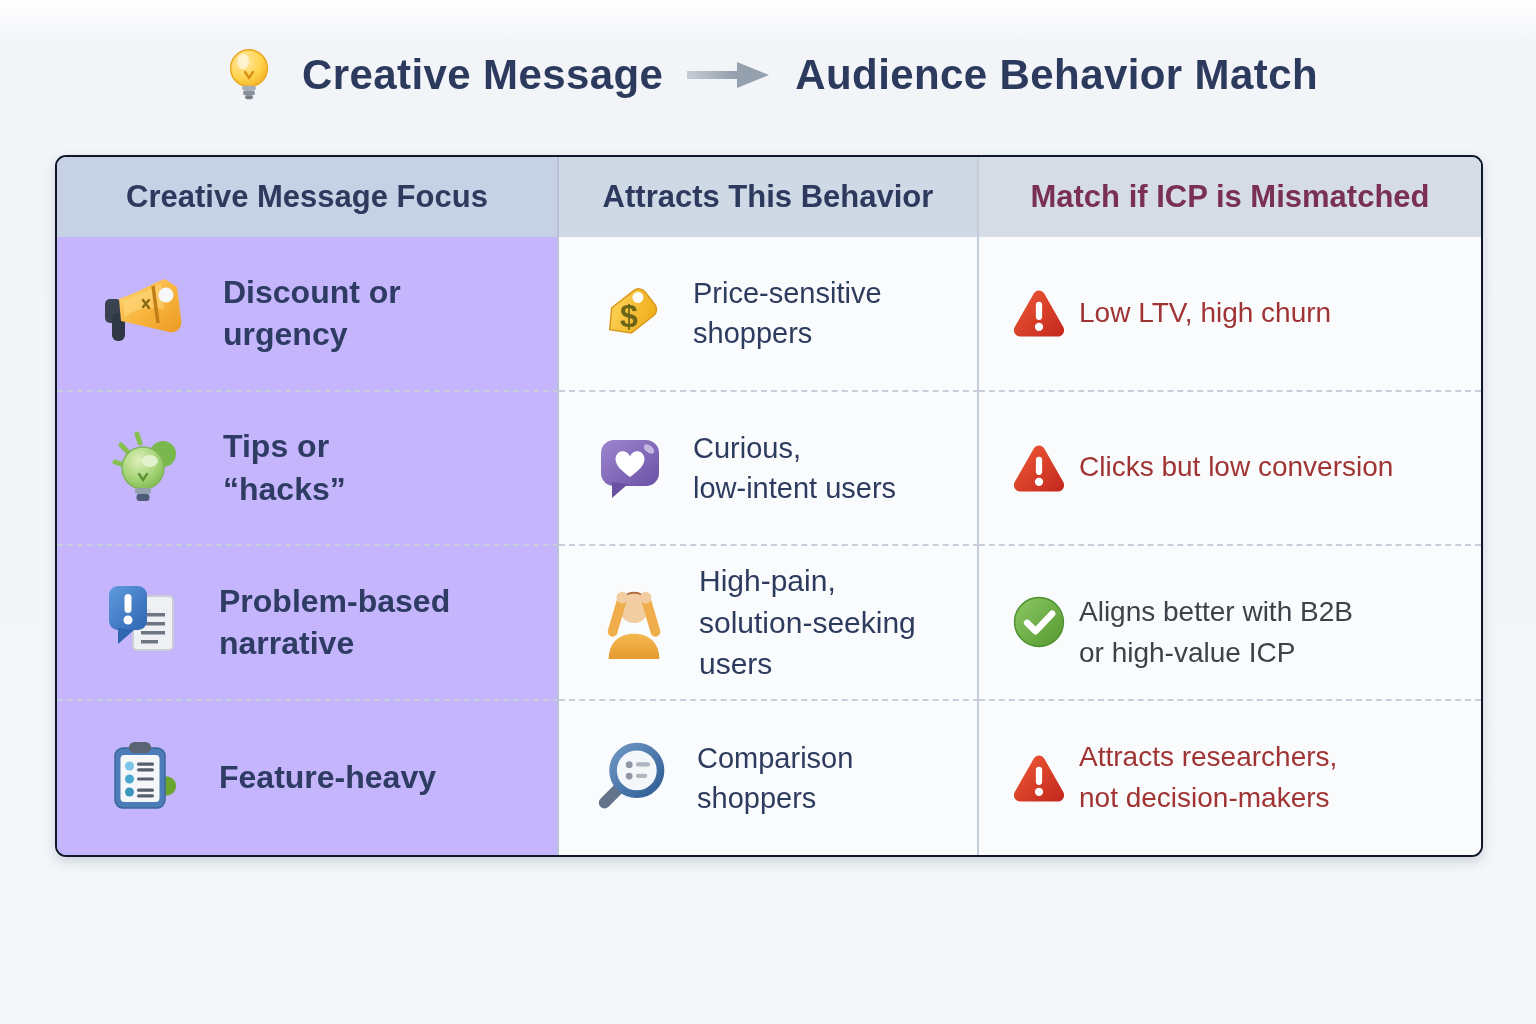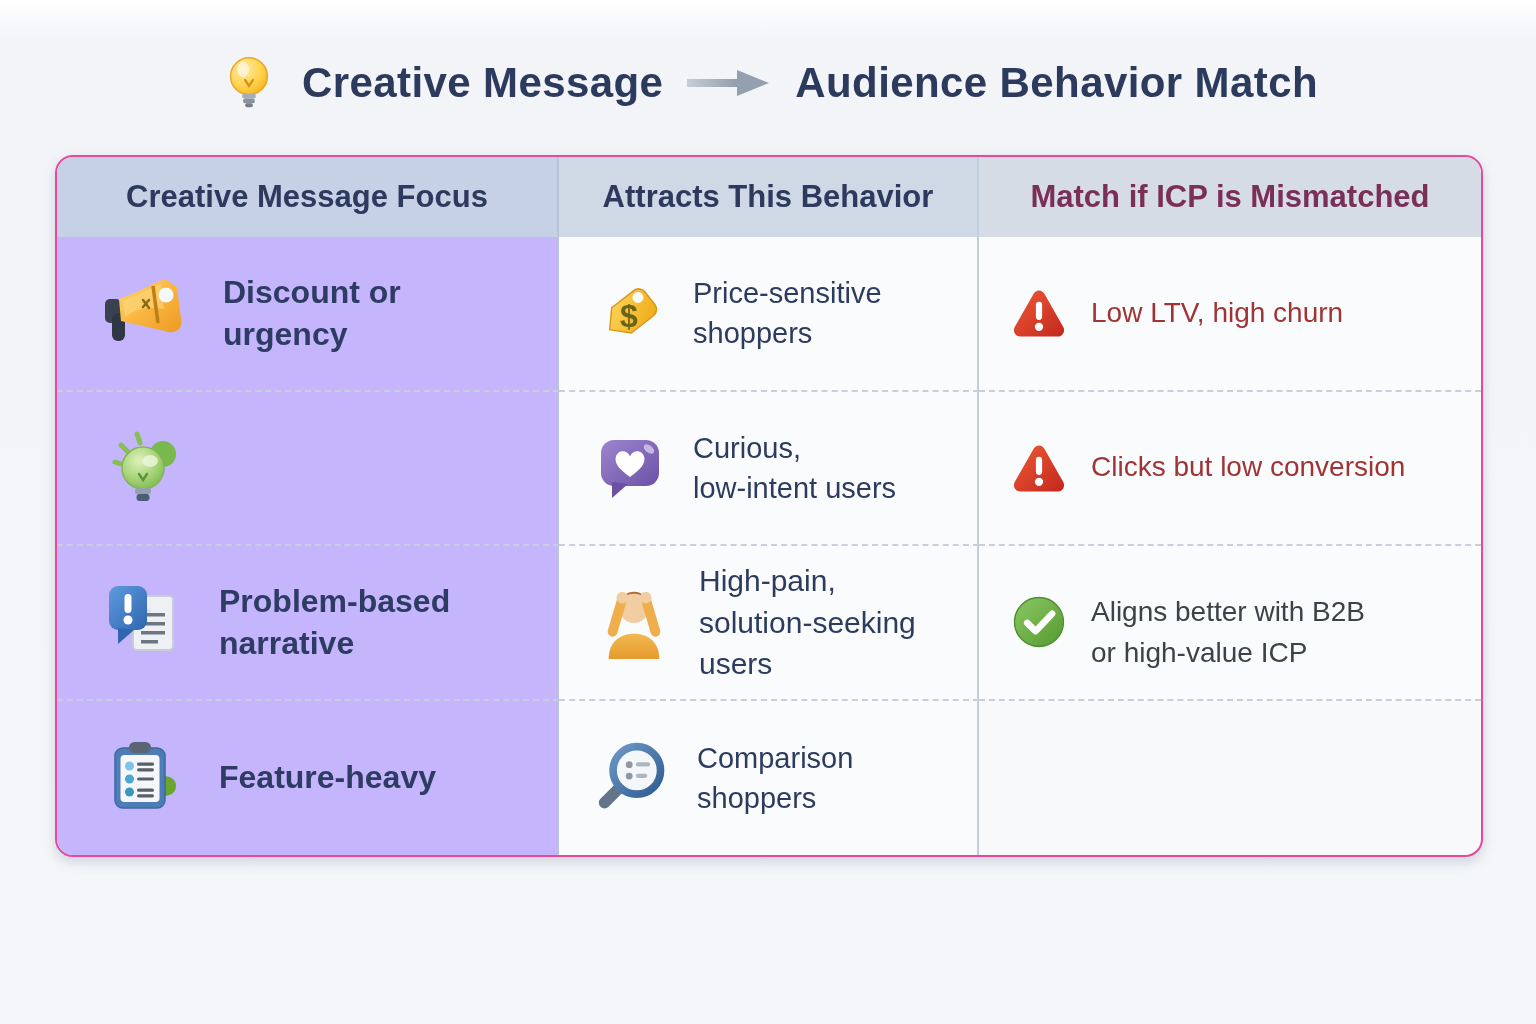--- a/index.html
+++ b/index.html
@@ -6,44 +6,44 @@
   body{
     width:1536px;height:1024px;
     background:linear-gradient(180deg,#ffffff 0%,#f2f4f8 4%,#f4f6f9 100%);
     font-family:"Liberation Sans",sans-serif;
     -webkit-font-smoothing:antialiased;
   }
   .canvas{position:relative;width:1536px;height:1024px;overflow:hidden;}
 
   
   .title-row{
-    position:absolute;top:52px;left:0;width:100%;
+    position:absolute;top:44px;left:0;width:100%;
     display:flex;align-items:center;justify-content:center;gap:22px;
   }
   .title-text{font-size:42px;font-weight:bold;color:#2c3a5e;letter-spacing:.4px;}
 
   
   .grid{
     position:absolute;left:55px;top:155px;width:1428px;height:702px;
     display:grid;
     grid-template-columns:502px 420px 1fr;
     grid-template-rows:80px repeat(4,1fr);
-    border-radius:18px;overflow:hidden;
-    border:2px solid #ec4899;
+    border-radius:11px;overflow:hidden;
+    border:2px solid #0f172a;
     box-shadow:0 5px 12px rgba(110,125,150,.28);
     background:#f8f9fb;box-sizing:border-box;
   }
   .cell{display:flex;align-items:center;box-sizing:border-box;}
   .hdr{justify-content:center;font-weight:bold;font-size:31px;color:#2d3a5e;}
   .hdr.c1{background:#c6d1e6;}
   .hdr.c2{background:#cfd8e5;align-items:center;}
   .hdr.c3{background:#d5dce6;color:#7a2f57;}
   .body-c1{background:#c4b5fd;padding-left:46px;gap:36px;}
   .body-c2{background:#fafbfc;padding-left:36px;gap:26px;}
-  .body-c3{background:#fafbfc;padding-left:32px;gap:24px;}
+  .body-c3{background:#fafbfc;padding-left:32px;gap:12px;}
   .vr1{border-right:2px solid #b9c3d6;}
   .vr2{border-right:2px solid #c4cdda;}
   .rb{border-bottom:2px dashed #c9cfda;}
 
   .focus-label{font-size:32px;font-weight:bold;color:#2e3c63;line-height:1.33;white-space:pre-line;}
   .behavior-label{font-size:29px;color:#2d3b5f;line-height:1.38;white-space:pre-line;}
   .behavior-label.snug{font-size:30px;}
   .risk-label{font-size:28px;color:#a03434;line-height:1.45;white-space:pre-line;}
   .risk-label.positive{color:#3d4249;margin-top:21px;}
 
@@ -183,20 +183,22 @@
         <svg width="84" height="84" viewBox="0 0 84 84">
           <path d="M12 36 l9 3 M18 19 l7 7 M34 8 l3 9" stroke="#86c04e" stroke-width="5" stroke-linecap="round" fill="none"></path>
           <circle cx="60" cy="28" r="13" fill="#79b84c"></circle>
           <circle cx="40" cy="42" r="21" fill="url(#gGb)" stroke="#82b558" stroke-width="1.5"></circle>
           <ellipse cx="47" cy="35" rx="8" ry="6" fill="#eaf6d8" opacity=".85"></ellipse>
           <path d="M36 48 l4 6 l4 -6" stroke="#5d9438" stroke-width="2.5" fill="none" stroke-linecap="round"></path>
           <rect x="32" y="62" width="16" height="6" rx="2.5" fill="#93a0ad"></rect>
           <rect x="33.5" y="68" width="13" height="7" rx="3" fill="#4e5d76"></rect>
         </svg>
       </span>
+      <span class="focus-label">Tips or
+“hacks”</span>
     </div>
     <div class="cell body-c2 vr2 rb">
       <span class="icon">
         <svg width="72" height="72" viewBox="0 0 72 72">
           <rect x="6" y="8" width="58" height="46" rx="13" fill="url(#gHb)"></rect>
           <path d="M17 50 v16 l16 -14 z" fill="#6a51a4"></path>
           <ellipse cx="54" cy="17" rx="6" ry="3.6" fill="#cbc0e6" transform="rotate(38 54 17)" opacity=".9"></ellipse>
           <path d="M35 45 c-9.5 -6.8 -14.5 -12 -14.5 -18.2 a7.4 7.4 0 0 1 14.5 -2.2 a7.4 7.4 0 0 1 14.5 2.2 c0 6.2 -5 11.4 -14.5 18.2 z" fill="#ffffff"></path>
         </svg>
       </span>
@@ -284,15 +286,26 @@
           <circle cx="44" cy="32" r="25" fill="#f4f7fa" stroke="url(#gMgf)" stroke-width="8"></circle>
           <circle cx="36" cy="26" r="3.6" fill="#8e97a3"></circle>
           <rect x="43" y="23.4" width="15" height="4.5" rx="2.2" fill="#aeb6c0"></rect>
           <circle cx="36" cy="38" r="3.6" fill="#8e97a3"></circle>
           <rect x="43" y="35.4" width="12" height="4.5" rx="2.2" fill="#aeb6c0"></rect>
         </svg>
       </span>
       <span class="behavior-label">Comparison
 shoppers</span>
     </div>
+    <div class="cell body-c3">
+      <span class="icon">
+        <svg width="56" height="52" viewBox="0 0 64 60">
+          <path d="M32 4 C34.6 4 36.9 5.5 38.2 7.9 L60 46.2 C62.7 51 59.3 57 53.8 57 H10.2 C4.7 57 1.3 51 4 46.2 L25.8 7.9 C27.1 5.5 29.4 4 32 4 Z" fill="url(#gWt)"></path>
+          <rect x="28.4" y="17" width="7.2" height="21" rx="3.6" fill="#ffffff"></rect>
+          <circle cx="32" cy="46" r="4.8" fill="#ffffff"></circle>
+        </svg>
+      </span>
+      <span class="risk-label">Attracts researchers,
+not decision-makers</span>
+    </div>
 
   </div>
 </div>
 
 </body></html>

